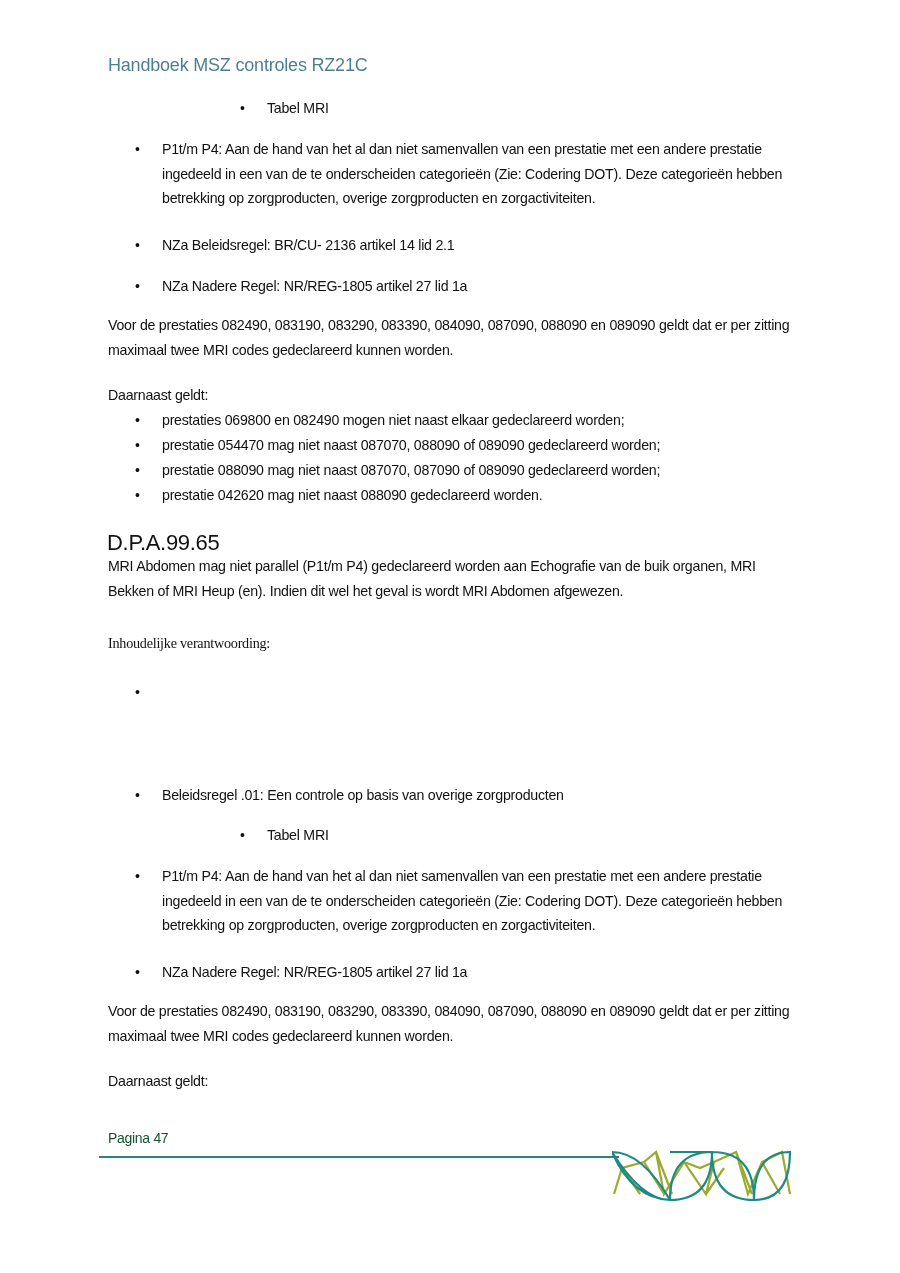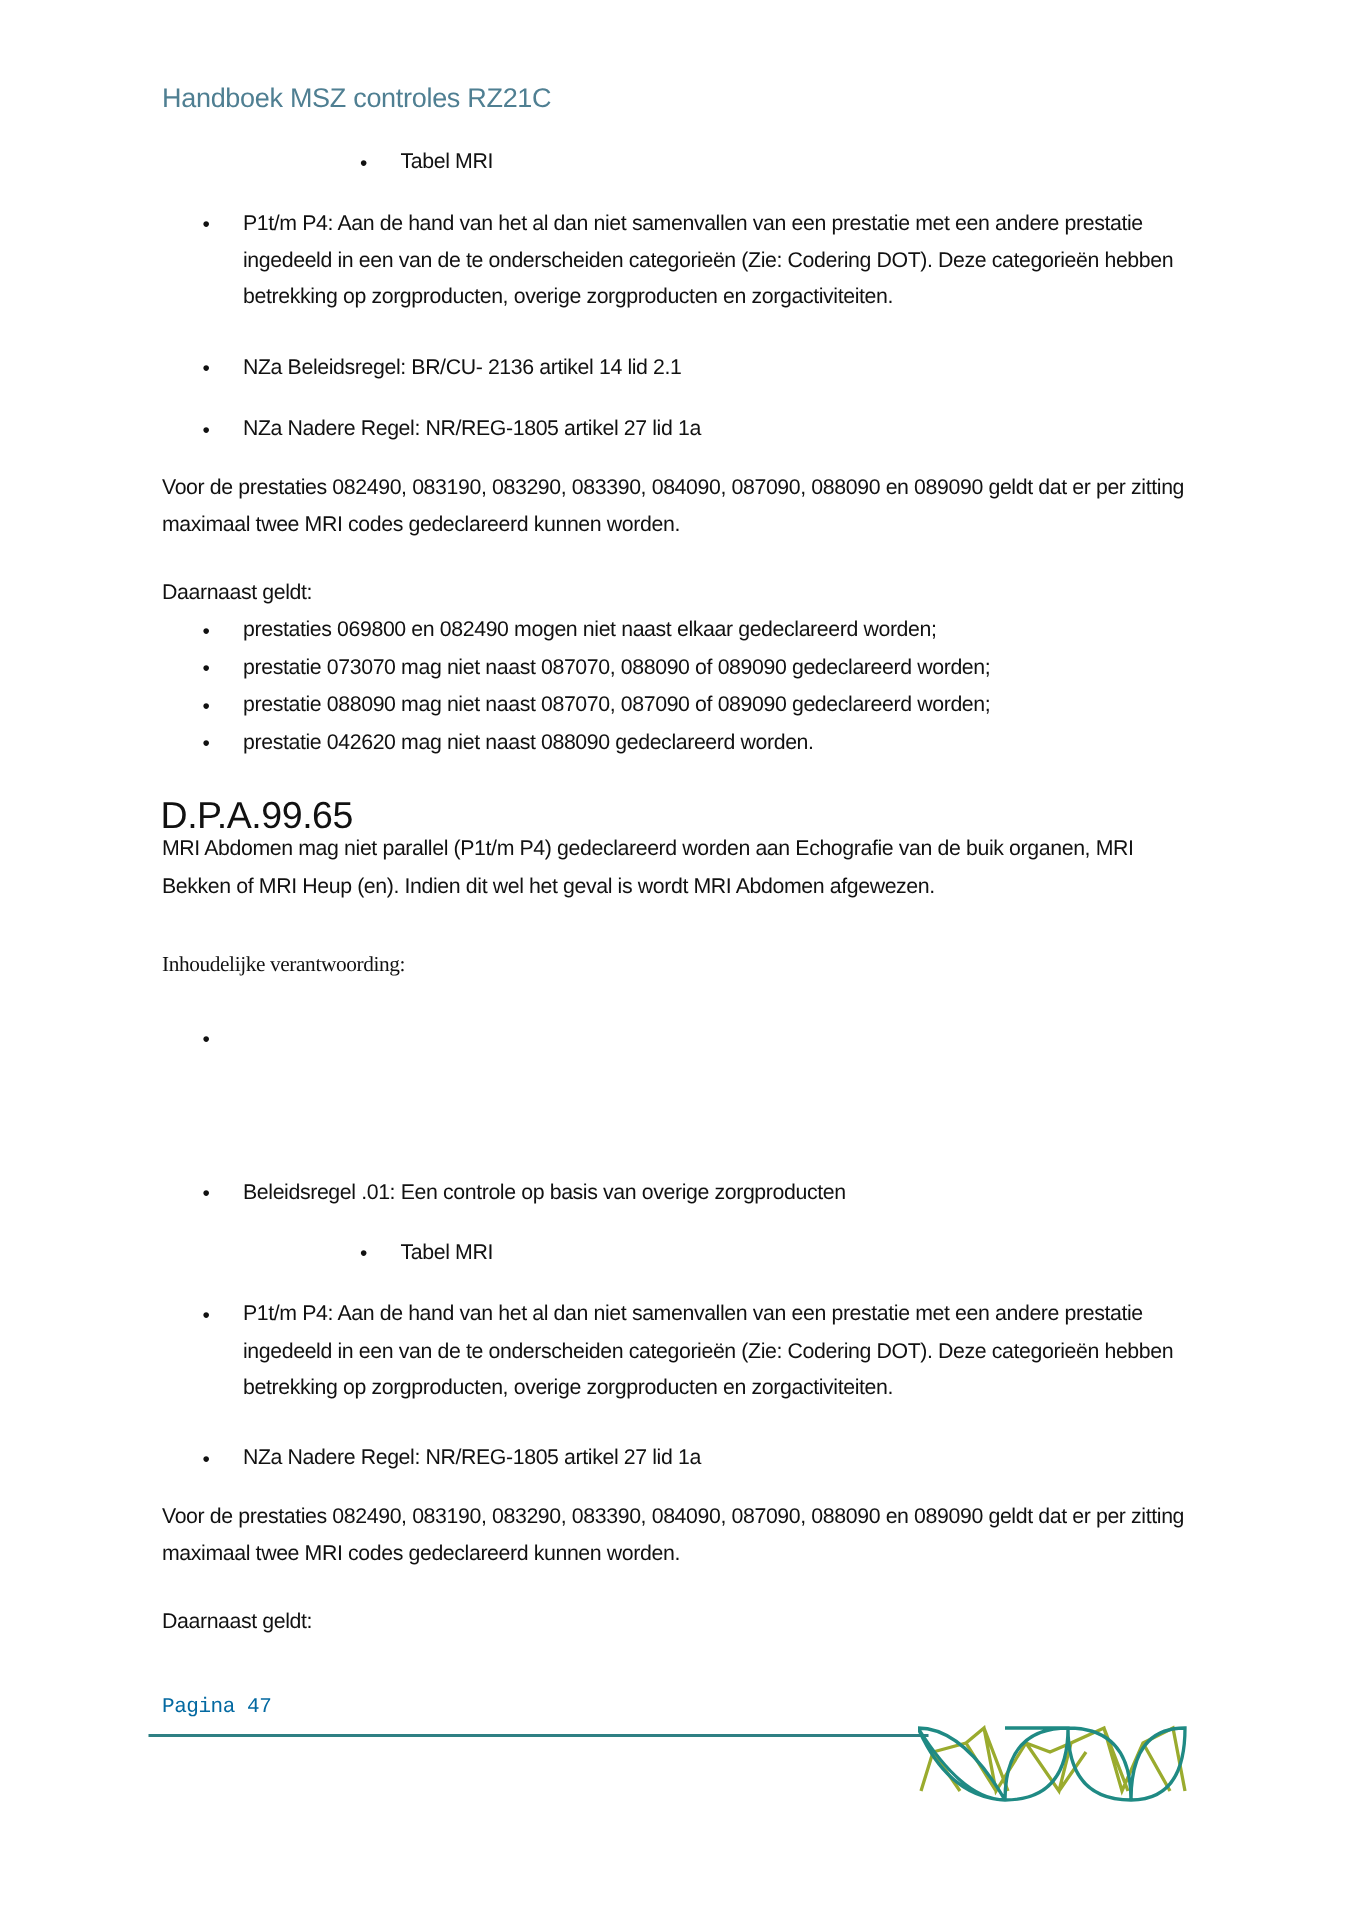--- a/index.html
+++ b/index.html
@@ -51,31 +51,31 @@
       margin-left: 27px;
     }
     .bl.sub {
       left: 240px;
       width: 400px;
     }
     .heading {
       position: absolute;
       left: 107px;
       top: 530px;
-      font-size: 25px;
+      font-size: 22px;
       letter-spacing: -0.3px;
       color: #111;
     }
     .footer-page {
       position: absolute;
       left: 108px;
       top: 1130px;
       font-size: 14px;
-      color: #0369a1;
-      font-family: Liberation Mono, monospace;
+      color: #14532d;
+      font-family: Liberation Sans, sans-serif;
       letter-spacing: -0.3px;
     }
     .footer-rule {
       position: absolute;
       left: 99px;
       top: 1156px;
       width: 520px;
       height: 2px;
       background: #2e8083;
     }
@@ -117,21 +117,21 @@
   <p class="p" style="top:313px;">Voor de prestaties 082490, 083190, 083290, 083390, 084090, 087090, 088090 en 089090 geldt dat er per zitting maximaal twee MRI codes gedeclareerd kunnen worden.</p>
 
   <p class="p" style="top:383px;">Daarnaast geldt:</p>
 
   <div class="bl" style="top:408px;">
     <span class="dot">•</span>
     <span class="txt">prestaties 069800 en 082490 mogen niet naast elkaar gedeclareerd worden;</span>
   </div>
   <div class="bl" style="top:433px;">
     <span class="dot">•</span>
-    <span class="txt">prestatie 073070 mag niet naast 087070, 088090 of 089090 gedeclareerd worden;</span>
+    <span class="txt">prestatie 054470 mag niet naast 087070, 088090 of 089090 gedeclareerd worden;</span>
   </div>
   <div class="bl" style="top:458px;">
     <span class="dot">•</span>
     <span class="txt">prestatie 088090 mag niet naast 087070, 087090 of 089090 gedeclareerd worden;</span>
   </div>
   <div class="bl" style="top:483px;">
     <span class="dot">•</span>
     <span class="txt">prestatie 042620 mag niet naast 088090 gedeclareerd worden.</span>
   </div>
 

